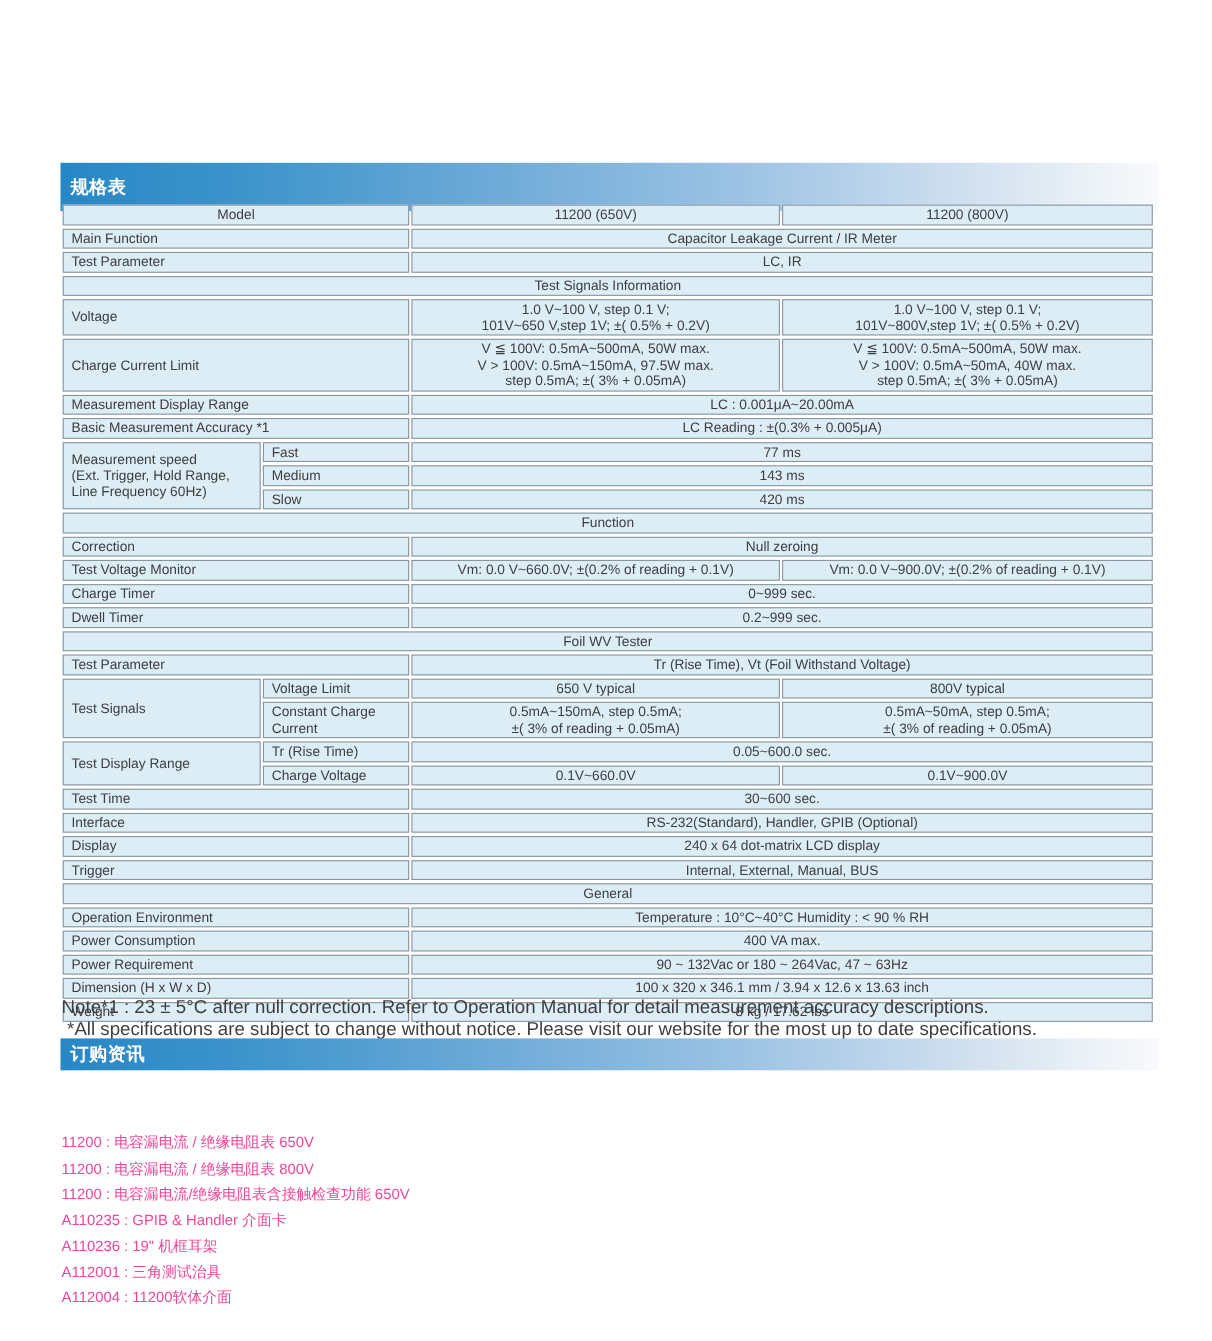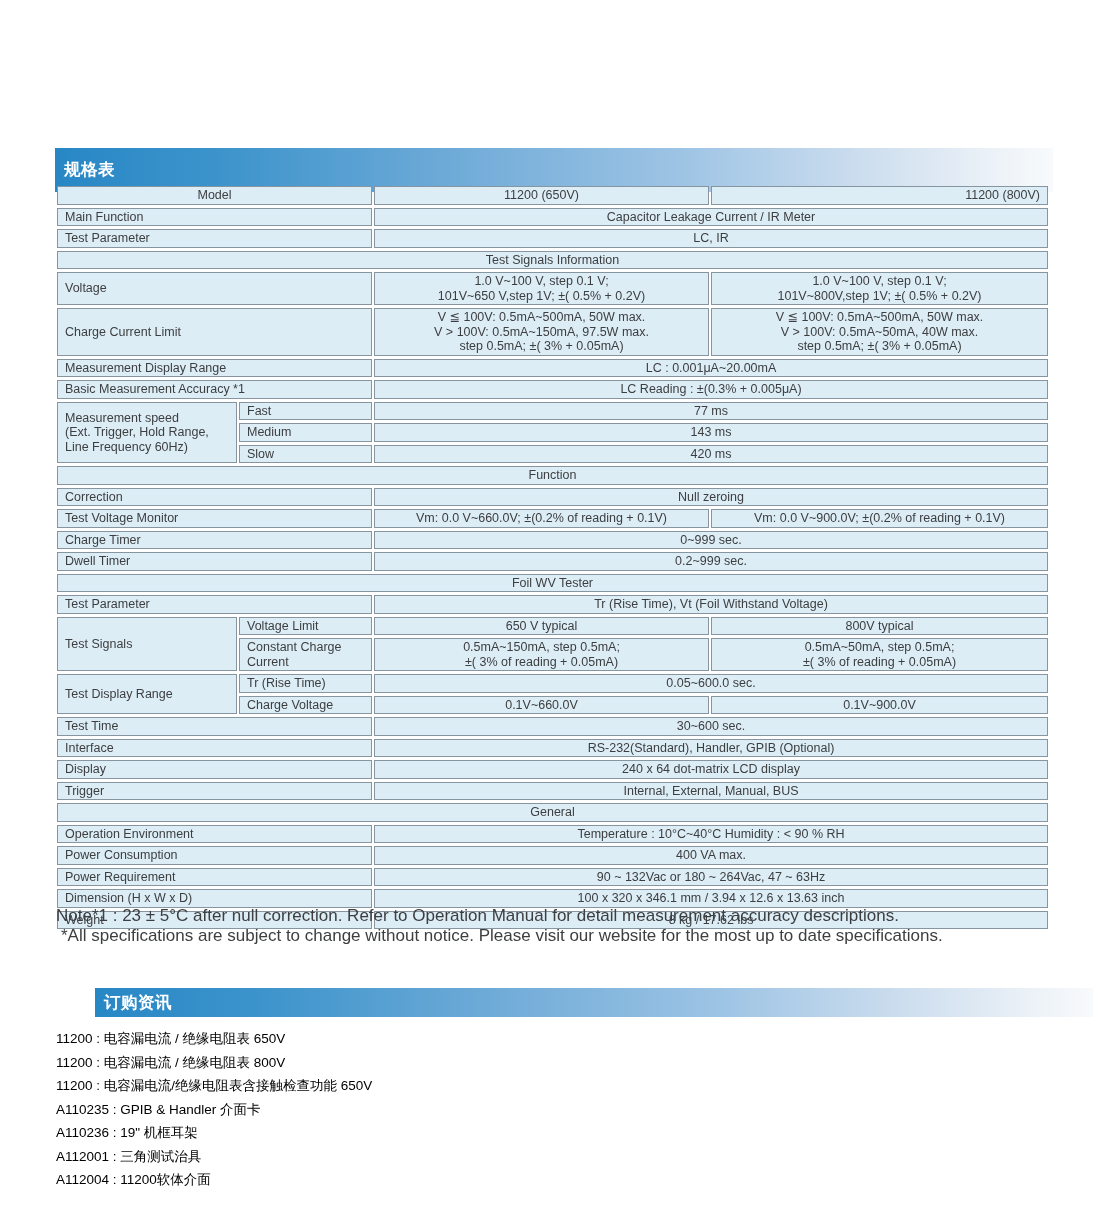--- a/index.html
+++ b/index.html
@@ -5,39 +5,39 @@
   html,body{margin:0;padding:0;background:#ffffff;}
   .page{position:relative;width:1102px;height:1219px;background:#ffffff;
         font-family:"Liberation Sans",sans-serif;color:#3c3e40;overflow:hidden;}
 
   
   .section-bar{position:absolute;left:55px;width:998px;height:44px;
     background:linear-gradient(90deg,#2787c5 0%,#3f95cc 18%,#6fabd8 40%,#9cc3e4 62%,#cfdfef 82%,#eef3f8 95%,#f8fafc 100%);
     display:flex;align-items:center;}
   .section-bar .bar-title{color:#ffffff;font-weight:bold;font-size:16.5px;padding-left:9px;letter-spacing:0.5px;}
   .bar-spec{top:148px;}
-  .bar-order{top:988px;height:29px;margin-left:40px;}
+  .bar-order{top:944px;height:29px;}
 
   
   table.spec{position:absolute;left:55px;top:183px;width:985px;table-layout:fixed;
     border-collapse:separate;border-spacing:2px 3px;}
   table.spec td{box-sizing:border-box;border:1px solid #8795a0;background:#ddedf6;
     font-size:12.5px;line-height:14.5px;padding:1px 7px;height:14px;
     vertical-align:middle;white-space:pre-line;}
   td.lbl{text-align:left;}
   td.sub{text-align:left;}
   td.val{text-align:center;}
   td.band{background:#9fc9e0;font-size:13px;text-align:center;}
 
   
   .notes{position:absolute;left:56px;top:906px;font-size:17px;line-height:19.5px;color:#3c3e40;}
   .notes .note-line2{padding-left:5px;}
 
   
-  .ordering{position:absolute;left:56px;top:1027px;font-size:13.5px;line-height:23.5px;color:#000000;}
+  .ordering{position:absolute;left:56px;top:1027px;font-size:13.5px;line-height:23.5px;color:#ec4899;}
 </style>
 </head>
 <body>
 
 <div class="page">
 
   <div class="section-bar bar-spec">
     <span class="bar-title">规格表</span>
   </div>
 
@@ -45,21 +45,21 @@
     <colgroup>
       <col style="width:180px">
         <col style="width:133px">
         <col style="width:335px">
         <col style="width:337px">
     </colgroup>
     <tbody>
       <tr>
         <td class="band lbl" colspan="2">Model</td>
         <td class="band val" style="text-align:center">11200 (650V)</td>
-        <td class="band val" style="text-align:right">11200 (800V)</td>
+        <td class="band val" style="text-align:center">11200 (800V)</td>
       </tr>
       <tr>
         <td class="lbl" colspan="2">Main Function</td>
         <td class="val" colspan="2">Capacitor Leakage Current / IR Meter</td>
       </tr>
       <tr>
         <td class="lbl" colspan="2">Test Parameter</td>
         <td class="val" colspan="2">LC, IR</td>
       </tr>
       <tr>

